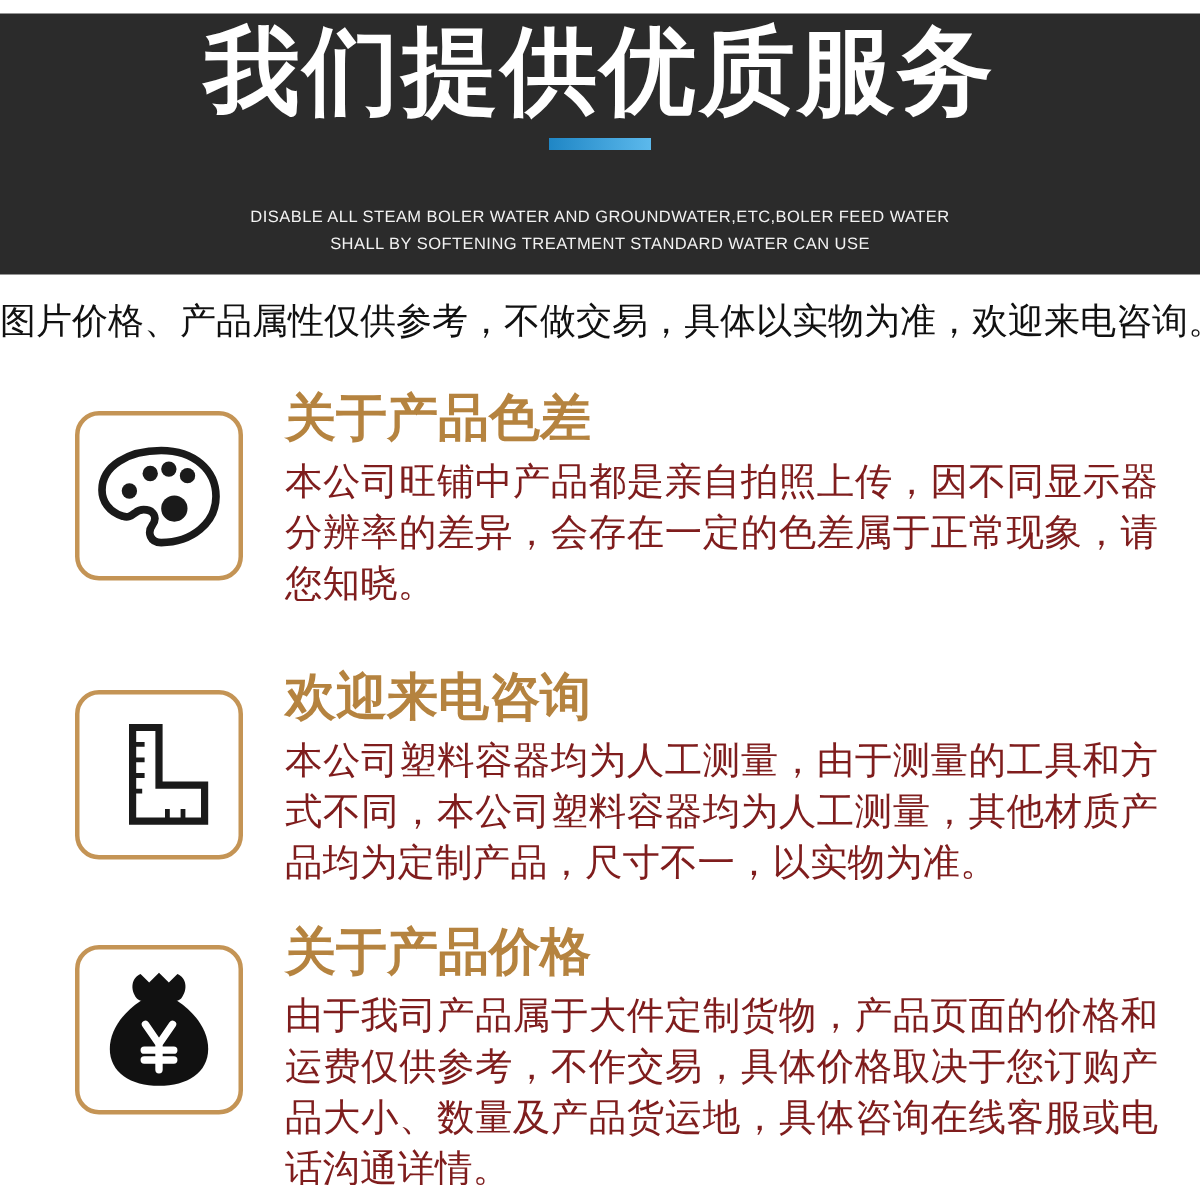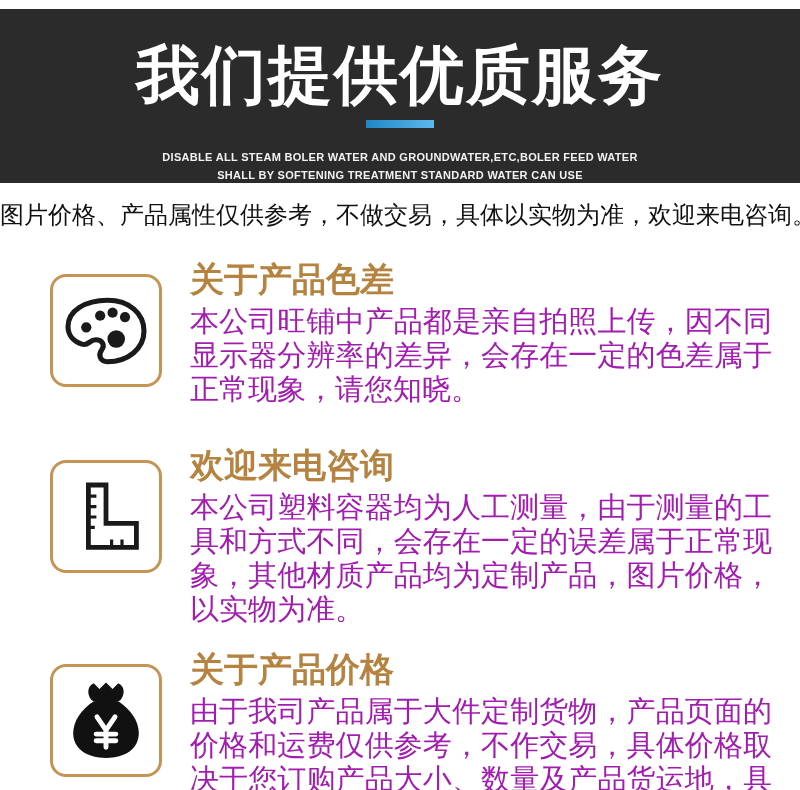--- a/index.html
+++ b/index.html
@@ -6,50 +6,50 @@
   .page{
     width:800px;height:790px;position:relative;background:#ffffff;
     font-family:"Liberation Sans","DejaVu Sans",sans-serif;
     overflow:hidden;margin:0 auto;
   }
   .top-strip{height:9px;background:#ffffff;}
   .header{
     background:#2b2b2b;height:174px;text-align:center;color:#ffffff;
   }
   .header-title{
-    margin:0;padding-top:28px;font-size:64px;line-height:77px;
+    margin:0;padding-top:0;font-size:64px;line-height:77px;
     font-weight:900;letter-spacing:2px;color:#ffffff;
   }
   .underline{
     width:68px;height:8px;margin:6px auto 0;
     background:linear-gradient(90deg,#1f86c5 0%,#5cb9ec 100%);
   }
   .header-subtitle{
-    margin-top:20px;font-size:11px;line-height:18px;letter-spacing:0.3px;
-    color:#f2f2f2;font-weight:bold;
+    margin-top:36px;font-size:11px;line-height:18px;letter-spacing:0.3px;
+    color:#f2f2f2;font-weight:normal;
   }
   .notice{
     text-align:center;font-size:24px;line-height:30px;color:#111111;
     padding:17px 0 26px;white-space:nowrap;
   }
   .section{display:flex;align-items:flex-start;margin:4px 20px 40px 50px;}
   .section.s2{margin-bottom:24px;}
   .section.s3{margin-bottom:0;}
   .icon-box{
     box-sizing:border-box;width:112px;height:113px;flex-shrink:0;
     border:3px solid #c49455;border-radius:16px;margin-top:14px;
     display:flex;align-items:center;justify-content:center;background:#fff;
   }
   .section-text{margin-left:28px;width:582px;}
   .section-title{
     margin:0 0 6px;font-size:34px;line-height:38px;font-weight:bold;
     color:#b5833f;
   }
   .section-body{
-    margin:0;font-size:29px;line-height:34px;color:#a21caf;
+    margin:0;font-size:25px;line-height:34px;color:#7f1d1d;
     text-align:justify;
   }
   .icon-svg{display:block;}
 </style>
 </head>
 <body>
 
 <div class="page">
 
   <div class="top-strip"></div>
@@ -88,21 +88,21 @@
     <div class="icon-box">
       <span>
         <svg class="icon-svg" width="80" height="80" viewBox="0 0 100 100">
           <path d="M 28 10 H 50 V 58 H 88 V 88 H 28 Z" fill="none" stroke="#1a1a1a" stroke-width="6"></path>
           <path d="M 28 24 H 38 M 28 37 H 38 M 28 50 H 38 M 28 63 H 36 M 57 88 V 78 M 70 88 V 78" fill="none" stroke="#1a1a1a" stroke-width="4"></path>
         </svg>
       </span>
     </div>
     <div class="section-text">
       <h2 class="section-title">欢迎来电咨询</h2>
-      <p class="section-body">本公司塑料容器均为人工测量，由于测量的工具和方式不同，会存在一定的误差属于正常现象，其他材质产品均为定制产品，图片价格，以实物为准。</p>
+      <p class="section-body">本公司塑料容器均为人工测量，由于测量的工具和方式不同，本公司塑料容器均为人工测量，其他材质产品均为定制产品，尺寸不一，以实物为准。</p>
     </div>
   </div>
 
   <div class="section s3">
     <div class="icon-box">
       <span>
         <svg class="icon-svg" width="82" height="82" viewBox="0 0 100 100">
           <path d="M 32 24 C 26 16 28 7 35 4 L 42 11 L 50 3 L 58 11 L 65 4 C 72 7 74 16 68 24 C 64 29 36 29 32 24 Z" fill="#111111"></path>
           <path d="M 35 26 C 20 36 10 50 10 65 C 10 84 27 95 50 95 C 73 95 90 84 90 65 C 90 50 80 36 65 26 Z" fill="#111111"></path>
           <path d="M 39 45 L 50 61 M 61 45 L 50 61 M 50 61 V 82 M 38 66 H 62 M 38 74 H 62" fill="none" stroke="#ffffff" stroke-width="6" stroke-linecap="round"></path>

